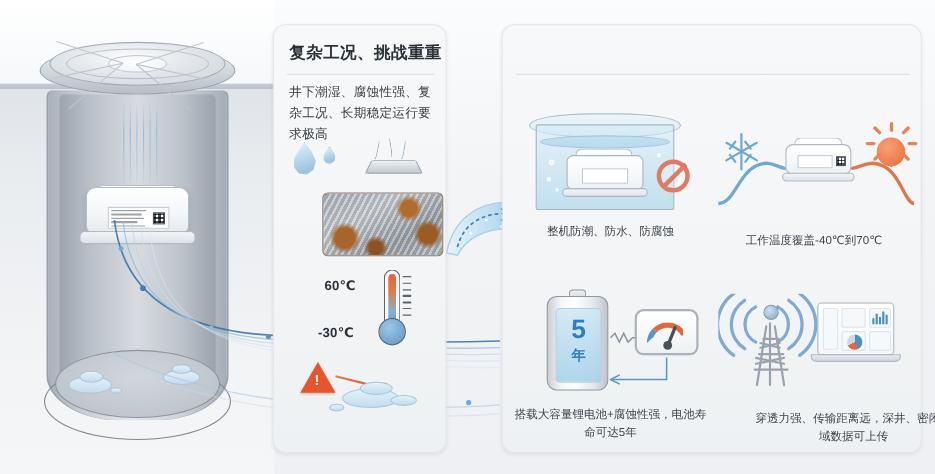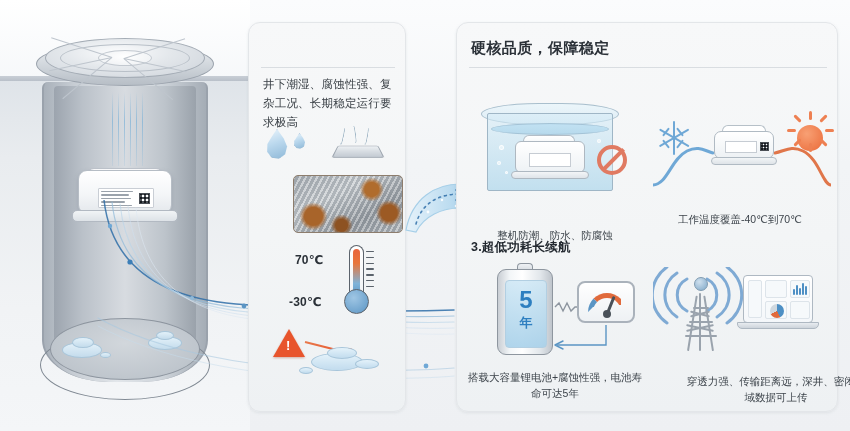--- a/index.html
+++ b/index.html
@@ -248,21 +248,21 @@
     position:absolute; font-size:12.5px; font-weight:bold; color:#232930; letter-spacing:.2px;
   }
   .ft1 { left:14px; top:52px; }
   .ft2 { left:198px; top:52px; }
   .ft3 { left:14px; top:216px; }
   .ft4 { left:198px; top:216px; }
 
   .feat-cap {
     position:absolute; font-size:10.5px; color:#3d444b; line-height:16px; text-align:center;
   }
-  .fc1 { left:8px; top:204px; width:180px; }
+  .fc1 { left:8px; top:180px; width:180px; }
   .fc2 { left:190px; top:188px; width:186px; }
   .fc3 { left:8px; top:346px; width:180px; }
   .fc4 { left:190px; top:350px; width:186px;margin-left:36px; }
 
   
   .tank { position:absolute; left:24px; top:76px; width:148px; height:104px; }
   .tank-box {
     position:absolute; left:6px; top:14px; width:126px; height:78px;
     border:1.5px solid #9fb6c6;
     background:linear-gradient(180deg,rgba(214,236,247,.55) 0%,rgba(177,216,236,.75) 100%);
@@ -484,20 +484,21 @@
       <circle cx="96" cy="98" r="2" fill="#8fb9d8"></circle>
       <circle cx="148" cy="106" r="2.4" fill="#5b95c4"></circle>
       <circle cx="206" cy="110" r="2" fill="#8fb9d8"></circle>
       <circle cx="276" cy="112" r="2.6" fill="#3d7fb8"></circle>
       <circle cx="330" cy="166" r="2.4" fill="#6fa8d6"></circle>
       <circle cx="250" cy="172" r="2" fill="#9cc3de"></circle>
     </svg>
   </div>
 
   <div class="panel panel-left">
+    <div class="panel-title pt-left">复杂工况、挑战重重</div>
     <div class="title-rule tr-left"></div>
     <div class="panel-desc">井下潮湿、腐蚀性强、复杂工况、长期稳定运行要求极高</div>
 
     <div class="icon-wrap" style="left:16px; top:106px; width:44px; height:34px;">
       <div class="droplet"></div>
       <div class="droplet small"></div>
     </div>
 
     <div class="icon-wrap" style="left:86px; top:104px; width:50px; height:38px;">
       <div class="steam" style="left:6px; top:0; transform:rotate(12deg);"></div>
@@ -515,21 +516,21 @@
       <div class="th-ticks">
         <i></i>
           <i></i>
           <i></i>
           <i></i>
           <i></i>
           <i></i>
           <i></i>
       </div>
     </div>
-    <div class="temp-label tl-hot">70℃</div>
+    <div class="temp-label tl-hot">60℃</div>
     <div class="temp-label tl-cold">-30℃</div>
 
     <div class="warn-tri"></div>
     <div class="warn-mark">!</div>
     <div class="warn-stem"></div>
     <div class="warn-node"></div>
 
     <div class="lp-pud lpp1"></div>
     <div class="lp-pud lpp2"></div>
     <div class="lp-pud lpp3"></div>
@@ -548,21 +549,20 @@
     <path d="M4,58 C10,26 34,12 58,12 L58,2 L84,24 L58,46 L58,36 C40,36 22,44 14,60 Z" fill="url(#arrG)" stroke="#a6cfe8" stroke-width="1.2"></path>
     <path d="M14,52 C20,30 38,22 58,22" fill="none" stroke="#2f6fa8" stroke-width="1.6" stroke-dasharray="2 4" stroke-linecap="round" opacity=".85"></path>
     <path d="M54,18 L64,24 L54,28" fill="none" stroke="#2f6fa8" stroke-width="1.6" stroke-linecap="round" stroke-linejoin="round"></path>
     <circle cx="26" cy="40" r="1.4" fill="#ffffff" opacity=".9"></circle>
     <circle cx="40" cy="28" r="1.2" fill="#ffffff" opacity=".9"></circle>
     <circle cx="54" cy="34" r="1.3" fill="#ffffff" opacity=".9"></circle>
     <circle cx="66" cy="18" r="1.1" fill="#ffffff" opacity=".8"></circle>
   </svg>
 
   <div class="panel panel-right">
-    <div class="panel-title pt-right">硬核品质，保障稳定</div>
     <div class="title-rule tr-right"></div>
 
     <div class="tank">
       <div class="tank-lip"></div>
       <div class="tank-box"></div>
       <div class="tank-water-top"></div>
       <div class="tank-dev">
         <div class="d-top"></div>
         <div class="d-body"></div>
         <div class="d-lbl"></div>
@@ -604,21 +604,20 @@
         <div class="ray" style="right:0px;  top:27px;  transform:rotate(90deg);"></div>
         <div class="ray" style="right:6px;  top:39px;  transform:rotate(135deg);"></div>
         <div class="ray" style="right:19px; top:44px;  transform:rotate(180deg);"></div>
         <div class="ray" style="right:32px; top:39px;  transform:rotate(225deg);"></div>
         <div class="ray" style="right:38px; top:27px;  transform:rotate(270deg);"></div>
         <div class="ray" style="right:32px; top:15px;  transform:rotate(315deg);"></div>
       </div>
     </div>
     <div class="feat-cap fc2">工作温度覆盖-40℃到70℃</div>
 
-    <div class="feat-title ft3">3.超低功耗长续航</div>
     <div class="batt-area">
       <svg style="position:absolute; left:0; top:0; width:160px; height:104px;" viewBox="0 0 160 104">
         <path d="M74,48 l4,-4 l4,8 l4,-8 l4,8 l4,-4 h6" fill="none" stroke="#8d959f" stroke-width="1.4"></path>
         <path d="M125,66 L125,86 L76,86" fill="none" stroke="#5b95c4" stroke-width="1.4"></path>
         <path d="M82,82 L74,86 L82,90" fill="none" stroke="#5b95c4" stroke-width="1.4" stroke-linecap="round" stroke-linejoin="round"></path>
       </svg>
       <div class="batt-cap"></div>
       <div class="battery">
         <div class="batt-fill"></div>
         <div class="batt-num">5</div>

